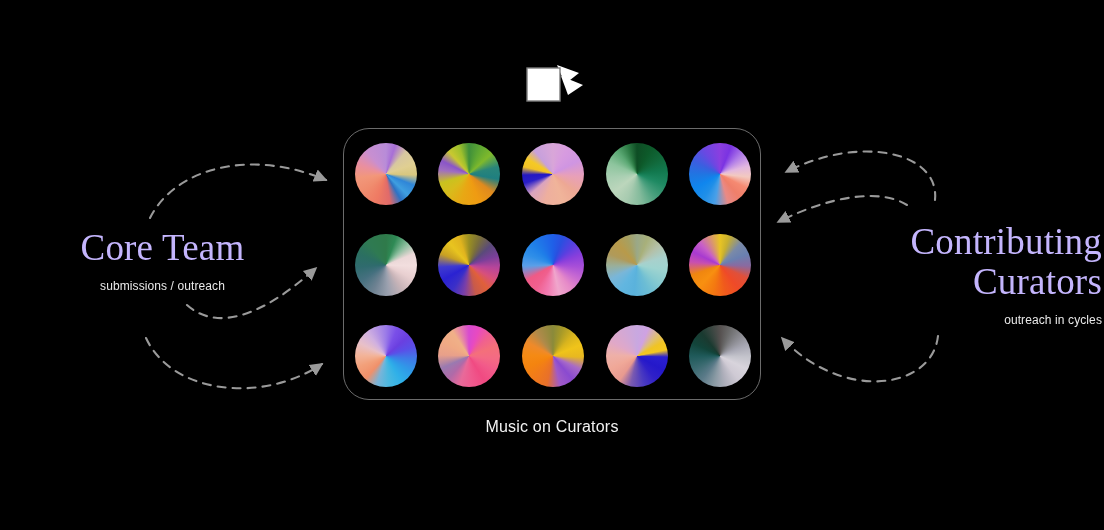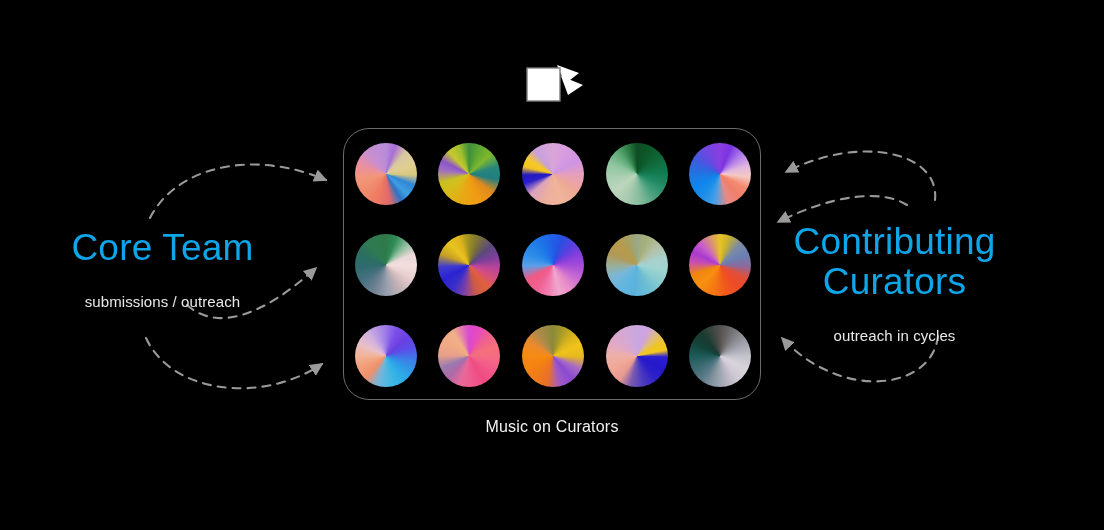--- a/index.html
+++ b/index.html
@@ -45,39 +45,39 @@
   
   #left-label {
     position: absolute;
     left: 20px;
     top: 228px;
     width: 285px;
     text-align: center;
   }
   #right-label {
     position: absolute;
-    left: 752px;
+    left: 817px;
     top: 222px;
     width: 285px;
-    text-align: center;
+    text-align: right;
   }
   .label-title {
-    font-family: Liberation Sans, sans-serif;
+    font-family: Liberation Serif, serif;
     font-size: 37px;
     line-height: 1.08;
     font-weight: 400;
-    color: #0ea5e9;
+    color: #c4b5fd;
     letter-spacing: 0.2px;
     white-space: pre-line;
   }
   .label-sub {
     font-family: "Liberation Sans", sans-serif;
-    font-size: 15px;
+    font-size: 12px;
     color: #e9e9e9;
-    margin-top: 25px;
+    margin-top: 11px;
     letter-spacing: 0.1px;
   }
 
   
   #catalog-panel {
     position: absolute;
     left: 343px;
     top: 128px;
     width: 418px;
     height: 272px;

